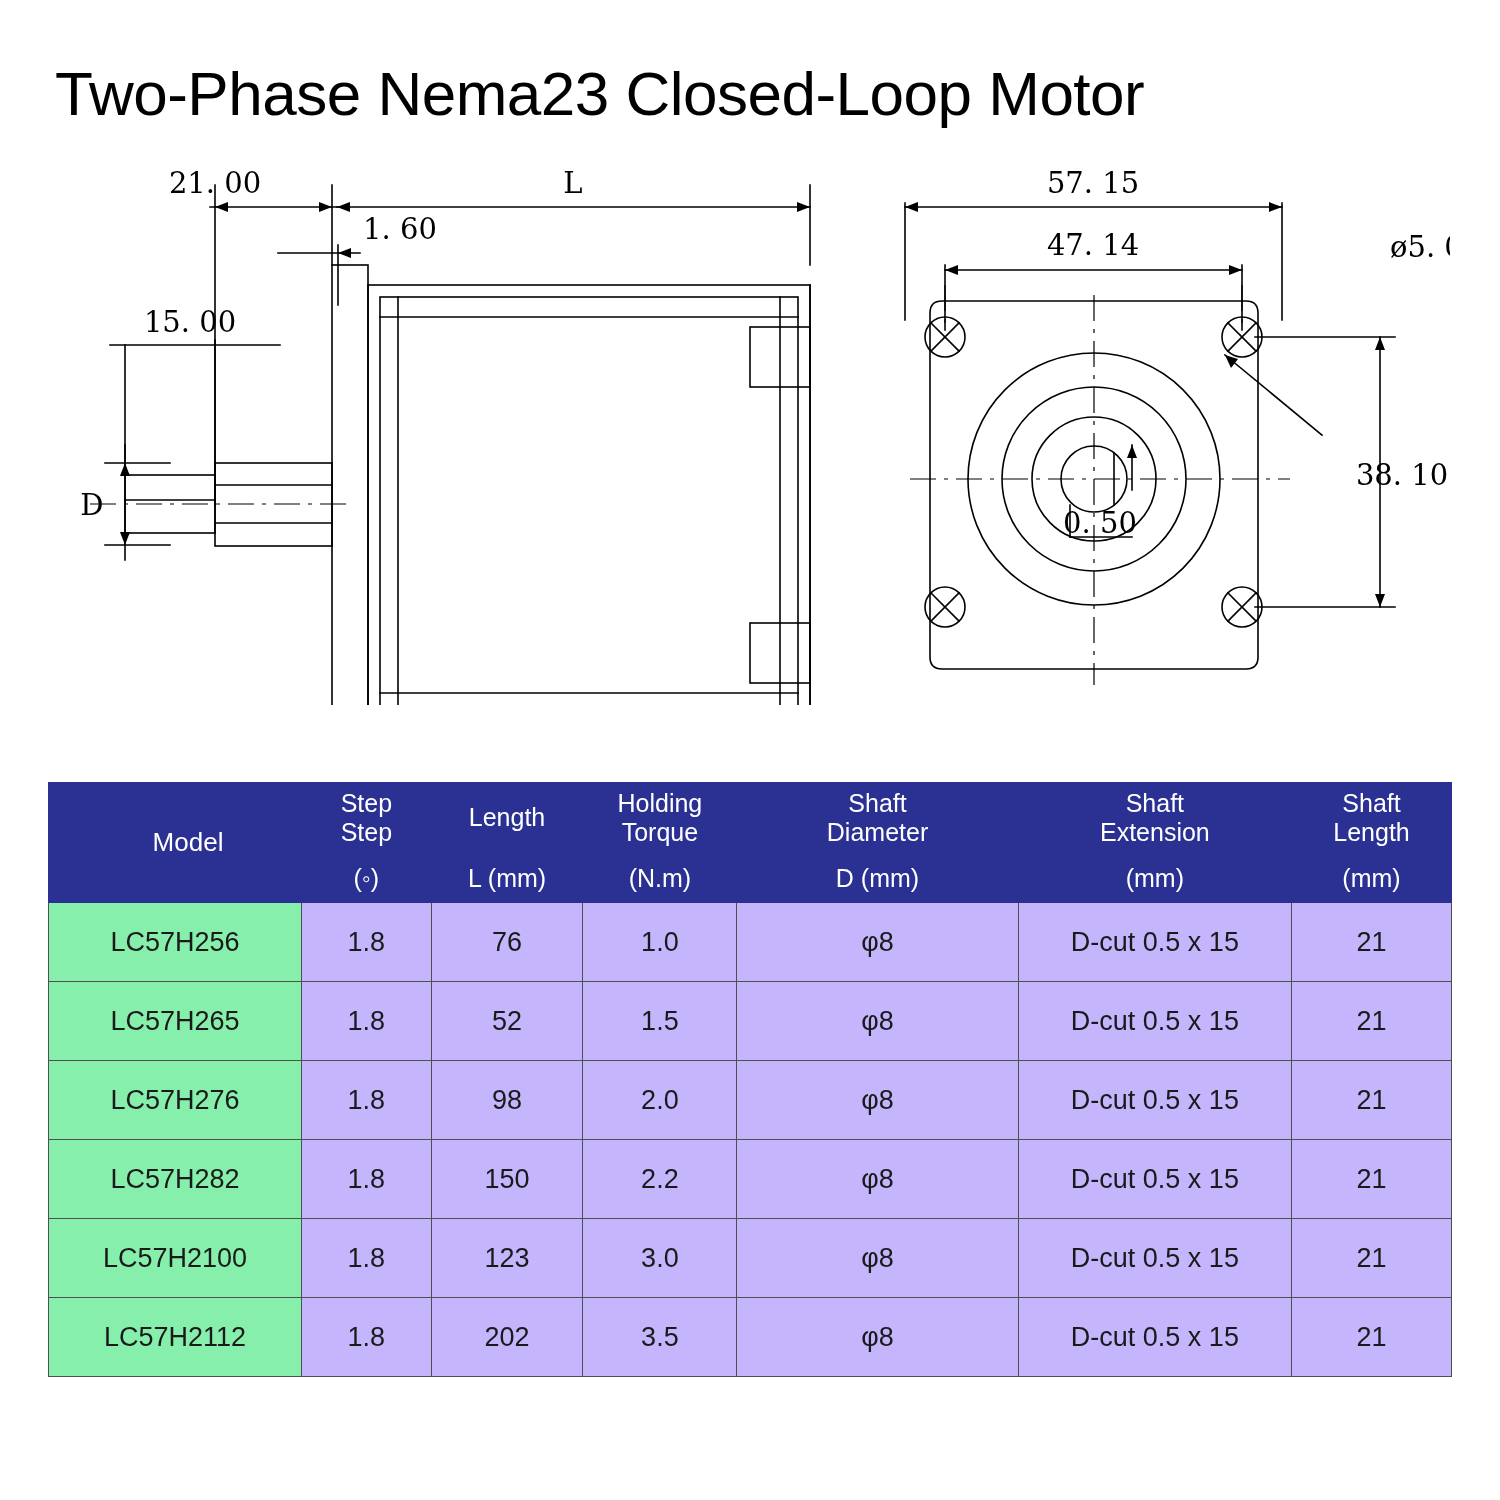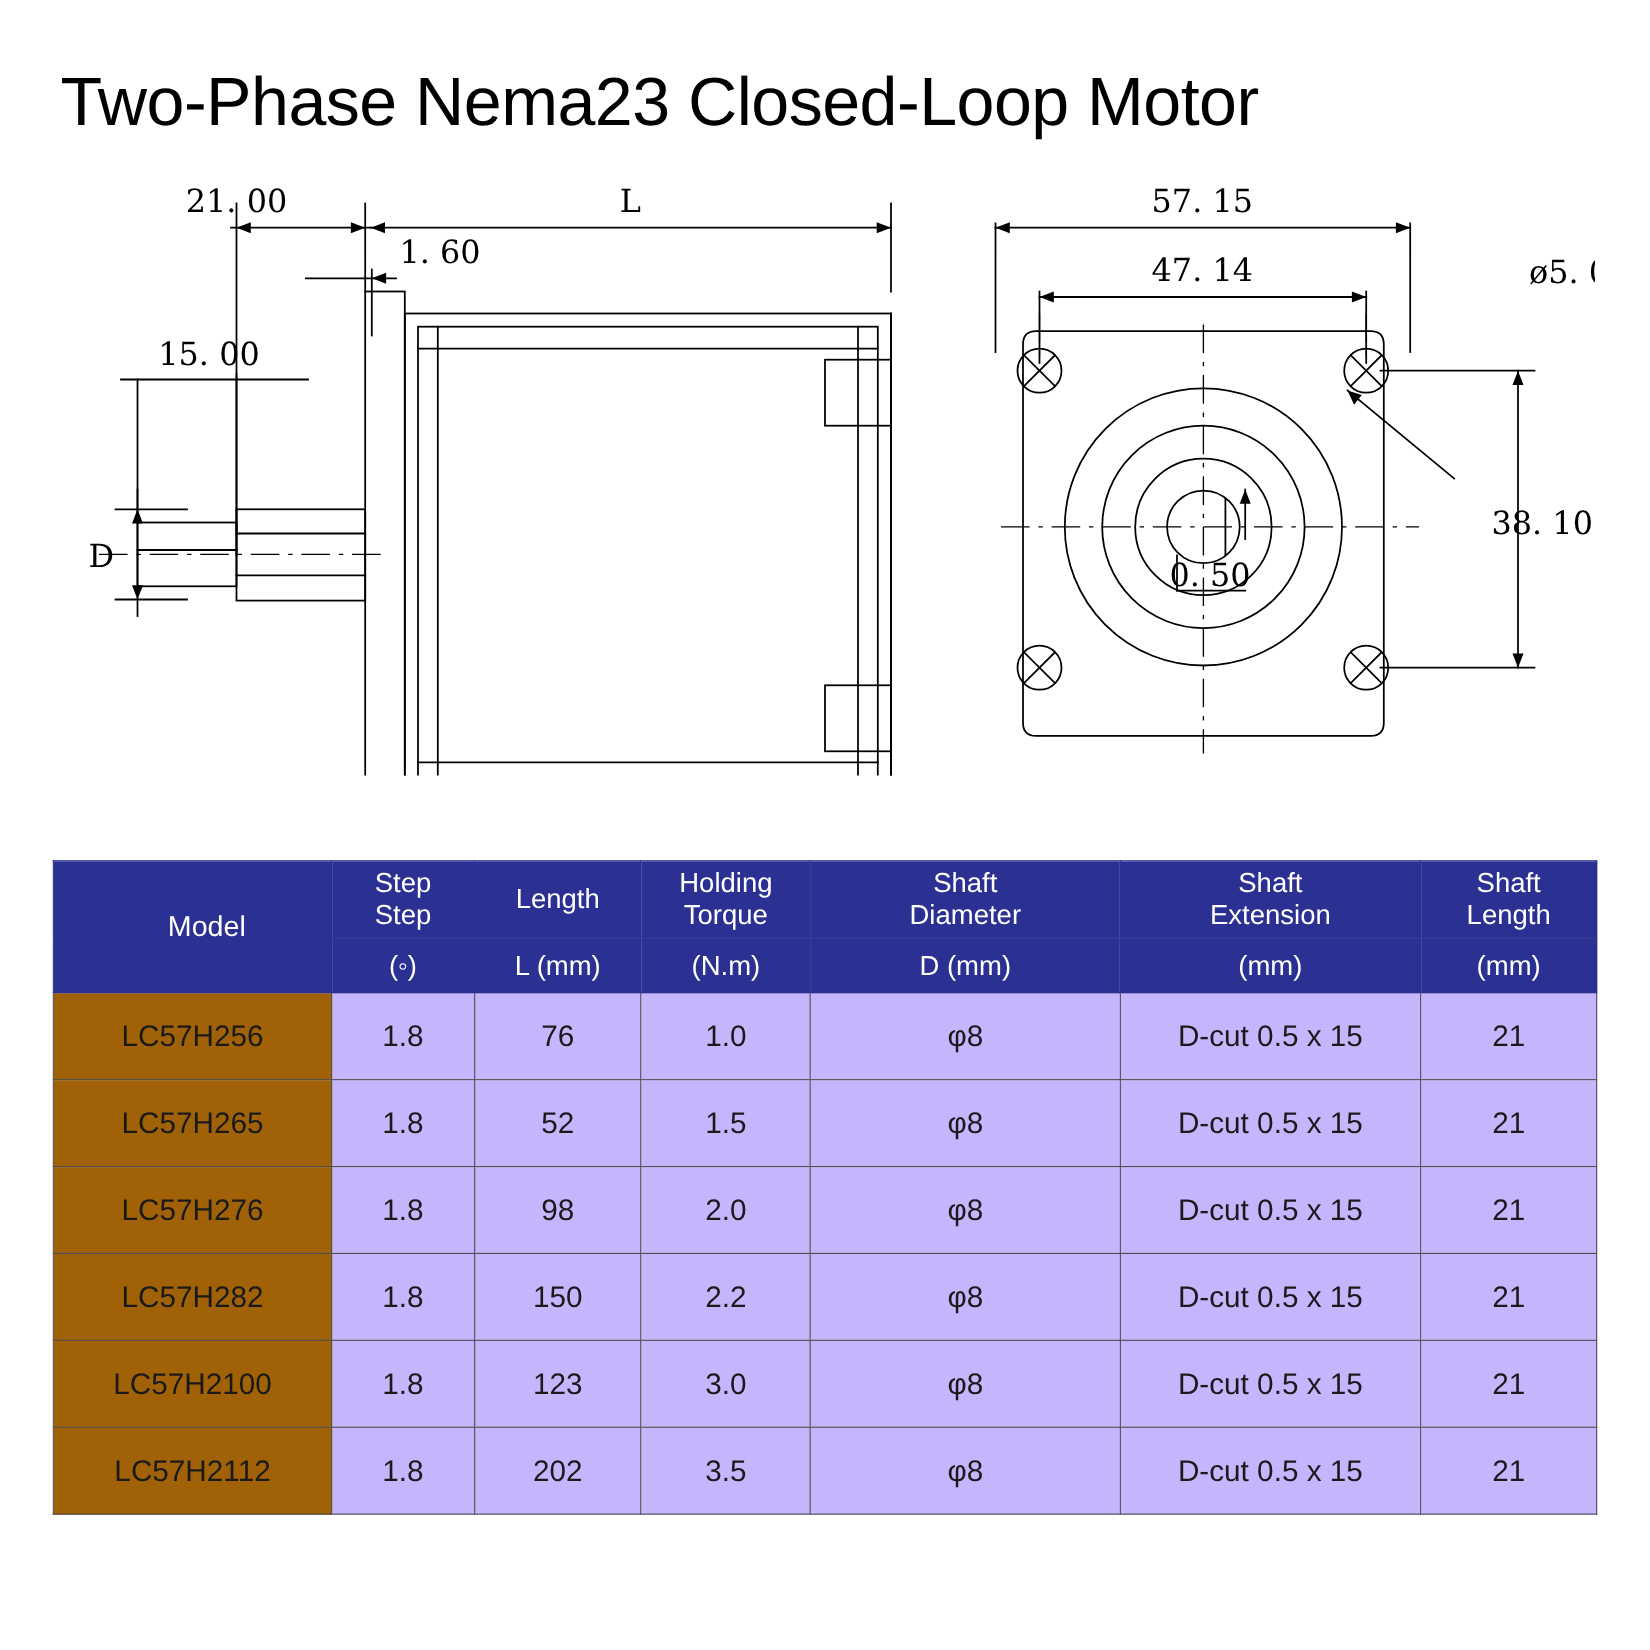--- a/index.html
+++ b/index.html
@@ -76,21 +76,21 @@
     font-size: 25px;
     padding: 10px 2px;
   }
   table.spec tbody td {
     font-size: 27px;
     height: 76px;
     background: #c4b5fd;
     color: #1a1a1a;
   }
   table.spec tbody td.model {
-    background: #a16207;
+    background: #86efac;
   }
   .col-model { width: 250px; }
   .col-step { width: 128px; }
   .col-len { width: 150px; }
   .col-torque { width: 152px; }
   .col-dia { width: 278px; }
   .col-ext { width: 270px; }
   .col-slen { width: 158px; }
 </style>
 </head>

